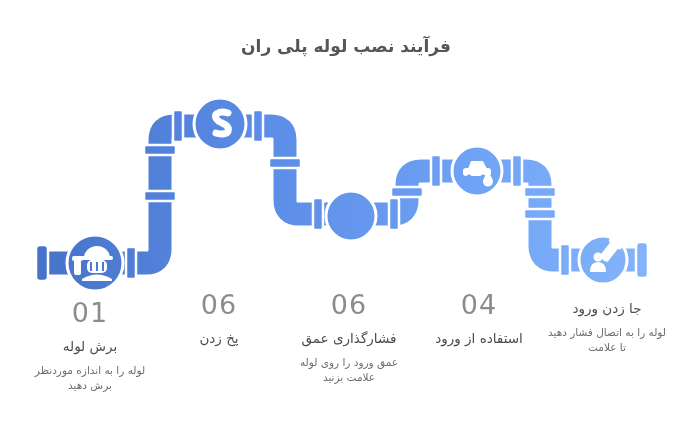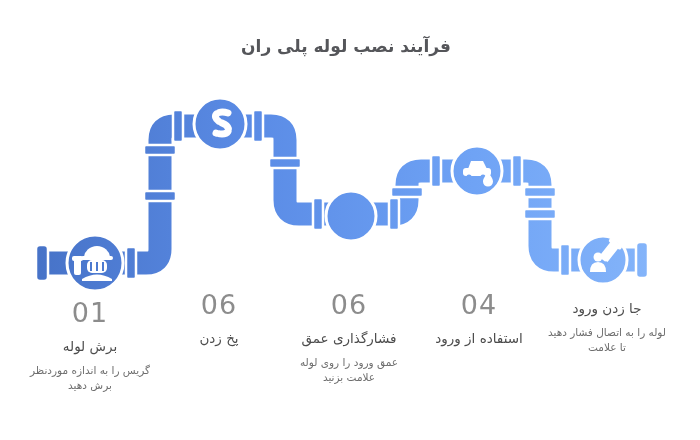--- a/index.html
+++ b/index.html
@@ -113,21 +113,21 @@
       <circle cx="598" cy="257" r="4.5"></circle>
       <path d="M590,272 Q590,262 598,262 Q606,262 606,272 Z"></path>
       <circle cx="606" cy="263" r="1.8" fill="url(#pg)"></circle>
     </g>
   </g>
 </svg>
 
 <div class="step s1">
   <div class="num">01</div>
   <div class="step-title">برش لوله</div>
-  <div class="step-desc">گریس را به اندازه موردنظر برش دهید</div>
+  <div class="step-desc">لوله را به اندازه موردنظر برش دهید</div>
 </div>
 <div class="step s2">
   <div class="num">06</div>
   <div class="step-title">پخ زدن</div>
 </div>
 <div class="step s3">
   <div class="num">06</div>
   <div class="step-title">فشار‌گذاری عمق</div>
   <div class="step-desc">عمق ورود را روی لوله علامت بزنید</div>
 </div>

